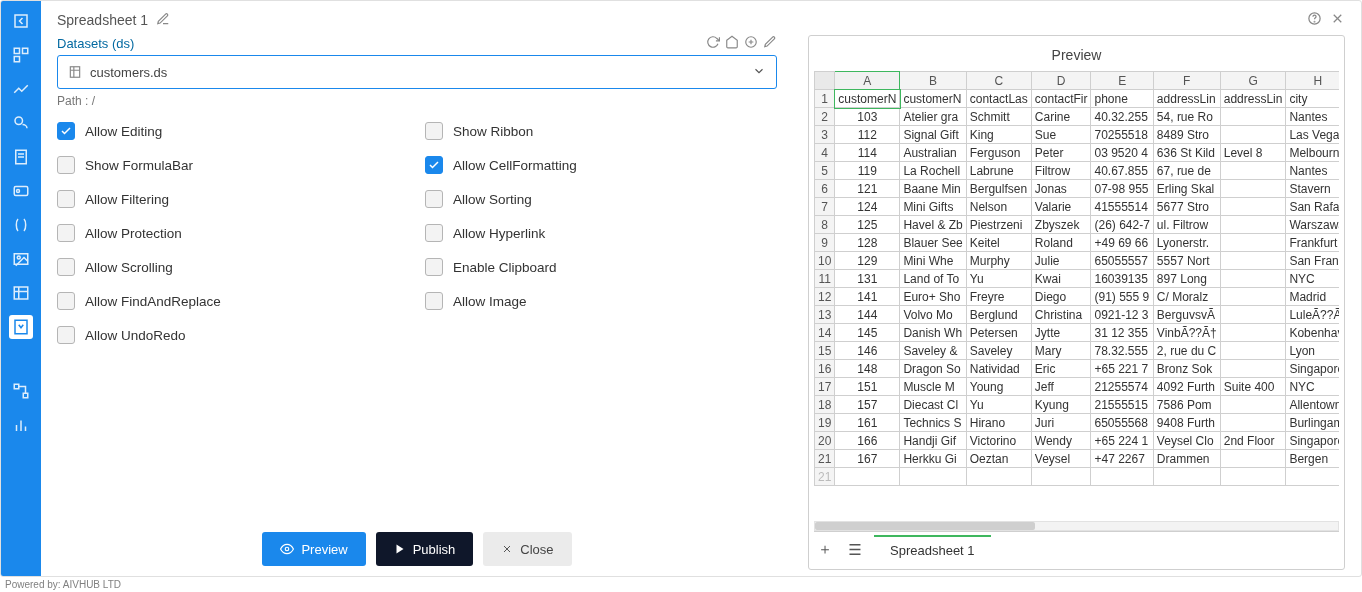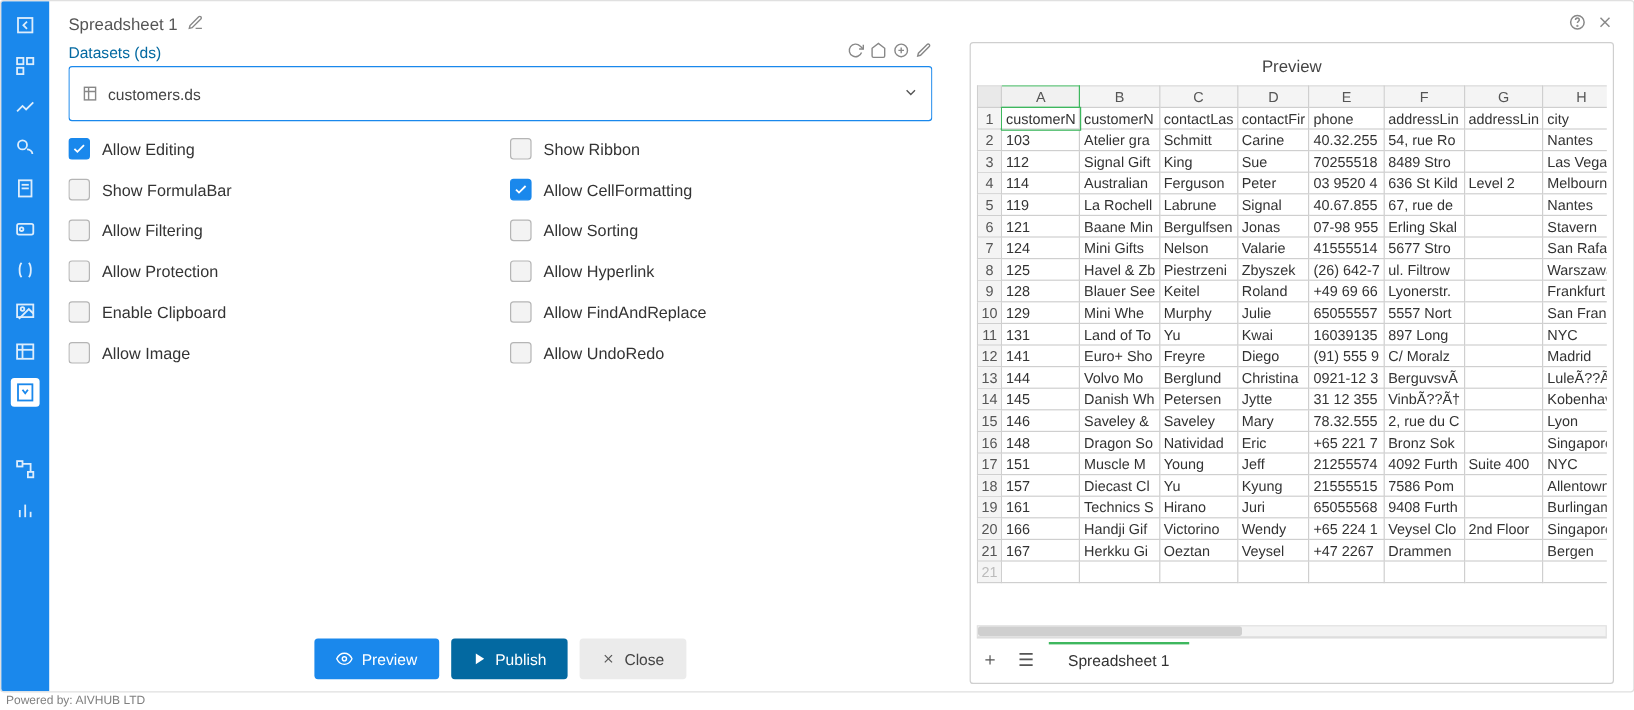--- a/index.html
+++ b/index.html
@@ -11,49 +11,49 @@
     .side-icon.active{background:#fff;color:#1a88ec;opacity:1;}
     .main{flex:1;display:flex;flex-direction:column;padding:10px 16px 6px 16px;overflow:hidden;}
     .title-row{display:flex;align-items:center;justify-content:space-between;margin-bottom:6px;}
     .title-left{display:flex;align-items:center;gap:8px;color:#555;font-size:14px;}
     .title-right{display:flex;gap:8px;color:#888;}
     .title-right span, .ds-icons span{cursor:pointer;}
     .split{flex:1;display:flex;gap:14px;overflow:hidden;}
     .left-panel{flex:0 0 720px;display:flex;flex-direction:column;overflow:hidden;}
     .ds-header{display:flex;justify-content:space-between;align-items:center;color:#0369a1;font-size:13px;margin-bottom:3px;}
     .ds-icons{display:flex;gap:5px;color:#888;}
-    .select-wrap{height:46px;border:1px solid #1a88ec;border-radius:3px;display:flex;align-items:center;padding:0 10px;justify-content:space-between;cursor:pointer;}
+    .select-wrap{height:34px;border:1px solid #1a88ec;border-radius:3px;display:flex;align-items:center;padding:0 10px;justify-content:space-between;cursor:pointer;}
     .select-left{display:flex;align-items:center;gap:8px;color:#444;}
     .path{font-size:12px;color:#777;margin-top:5px;}
     .options{margin-top:14px;display:grid;grid-template-columns:1fr 1fr;column-gap:30px;row-gap:11px;gap:16px;}
     .chk{display:flex;align-items:center;gap:10px;font-size:13.5px;color:#333;cursor:pointer;}
     .chk .box{width:18px;height:18px;border-radius:3px;border:1px solid #b5b5b5;background:#f3f3f3;display:flex;align-items:center;justify-content:center;color:#fff;}
     .chk.checked .box{background:#1a88ec;border-color:#1a88ec;}
     .btn-row{display:flex;gap:10px;justify-content:center;padding:12px 0 4px 0;}
     .btn{height:34px;padding:0 18px;border-radius:3px;display:flex;align-items:center;gap:7px;font-size:13px;cursor:pointer;border:none;}
     .btn.primary{background:#1a88ec;color:#fff;}
-    .btn.success{background:#0369a1;color:#fff;justify-content:space-between;}
+    .btn.success{background:#0f172a;color:#fff;justify-content:space-between;}
     .btn.neutral{background:#ebebeb;color:#444;}
     .right-panel{flex:1;display:flex;flex-direction:column;border:1px solid #cfcfcf;border-radius:3px;padding:5px 5px 5px 5px;overflow:hidden;position:relative;}
     .preview-title{text-align:center;font-size:14px;color:#444;padding:6px 0 8px 0;}
     .grid-wrap{flex:1;overflow:hidden;border:0;}
     table{border-collapse:collapse;table-layout:fixed;font-size:12px;color:#333;}
     th,td{border:1px solid #cfcfcf;height:18px;overflow:hidden;white-space:nowrap;padding:0 3px;text-align:left;}
     th{background:#f4f4f4;text-align:center;font-weight:400;color:#555;}
     .rowhead{background:#f4f4f4;text-align:center;color:#555;position:sticky;left:0;}
     .corner{background:#e9e9e9;}
     th.sel{border:1px solid #3eb75e;background:#f1f1f1;}
     td.sel-cell{outline:1px solid #3eb75e;}
     .sheet-bar{display:flex;align-items:center;border-top:1px solid #cfcfcf;padding-top:3px;gap:8px;}
     .sheet-tab{padding:6px 16px;border-top:2px solid #3eb75e;background:#fff;font-size:13px;color:#333;cursor:pointer;}
     .sheet-btn{width:22px;text-align:center;color:#555;cursor:pointer;font-size:15px;}
     .footer{font-size:10px;color:#808080;padding:2px 5px;}
     .scrollbar-h{height:10px;background:#f3f3f3;border:1px solid #e2e2e2;margin-top:1px;position:relative;}
     .scrollbar-h .thumb{position:absolute;left:0;top:0;height:100%;width:220px;background:#cfcfcf;border-radius:2px;}
-    .num{text-align:left;}
+    .num{text-align:center;}
     .col-A{width:55px}.col-B{width:58px}.col-C{width:58px}.col-D{width:58px}.col-E{width:58px}.col-F{width:60px}.col-G{width:58px}.col-H{width:58px}
     .rownum-col{width:28px}
     .divider{width:3px;cursor:col-resize;background:transparent;}
     .left-spacer{flex:1;}
   </style>
 </head>
 <body>
 
 <div class="app">
   <div class="sidebar">
@@ -186,20 +186,21 @@
                 <rect x="4" y="3" width="16" height="18"></rect>
                 <line x1="4" y1="9" x2="20" y2="9"></line>
                 <line x1="10" y1="3" x2="10" y2="21"></line>
               </svg>
             <span>customers.ds</span>
           </div>
           <span><svg width="14" height="14" viewBox="0 0 24 24" fill="none" stroke="#555" stroke-width="2">
                 <polyline points="6 9 12 15 18 9"></polyline>
               </svg></span>
         </div>
+        <div class="path">Path : /</div>
 
         <div class="options" id="options-grid">
             <div class="chk checked">
               <span class="box">
                 <svg width="12" height="12" viewBox="0 0 24 24" fill="none" stroke="#fff" stroke-width="3">
                   <polyline points="20 6 9 17 4 12"></polyline>
                 </svg>
               </span>
               <span>Allow Editing</span>
             </div>
@@ -227,20 +228,24 @@
               <span class="box"></span>
               <span>Allow Sorting</span>
             </div>
             <div class="chk">
               <span class="box"></span>
               <span>Allow Protection</span>
             </div>
             <div class="chk">
               <span class="box"></span>
               <span>Allow Hyperlink</span>
+            </div>
+            <div class="chk">
+              <span class="box"></span>
+              <span>Allow Scrolling</span>
             </div>
             <div class="chk">
               <span class="box"></span>
               <span>Enable Clipboard</span>
             </div>
             <div class="chk">
               <span class="box"></span>
               <span>Allow FindAndReplace</span>
             </div>
             <div class="chk">
@@ -341,29 +346,29 @@
                   <td class="">Las Vegas</td>
                 </tr>
                 <tr>
                   <td class="rowhead">4</td>
                   <td class="num">114</td>
                   <td class="">Australian</td>
                   <td class="">Ferguson</td>
                   <td class="">Peter</td>
                   <td class="">03 9520 4</td>
                   <td class="">636 St Kild</td>
-                  <td class="">Level 2</td>
+                  <td class="">Level 8</td>
                   <td class="">Melbourn</td>
                 </tr>
                 <tr>
                   <td class="rowhead">5</td>
                   <td class="num">119</td>
                   <td class="">La Rochell</td>
                   <td class="">Labrune</td>
-                  <td class="">Signal</td>
+                  <td class="">Filtrow</td>
                   <td class="">40.67.855</td>
                   <td class="">67, rue de</td>
                   <td class=""></td>
                   <td class="">Nantes</td>
                 </tr>
                 <tr>
                   <td class="rowhead">6</td>
                   <td class="num">121</td>
                   <td class="">Baane Min</td>
                   <td class="">Bergulfsen</td>

